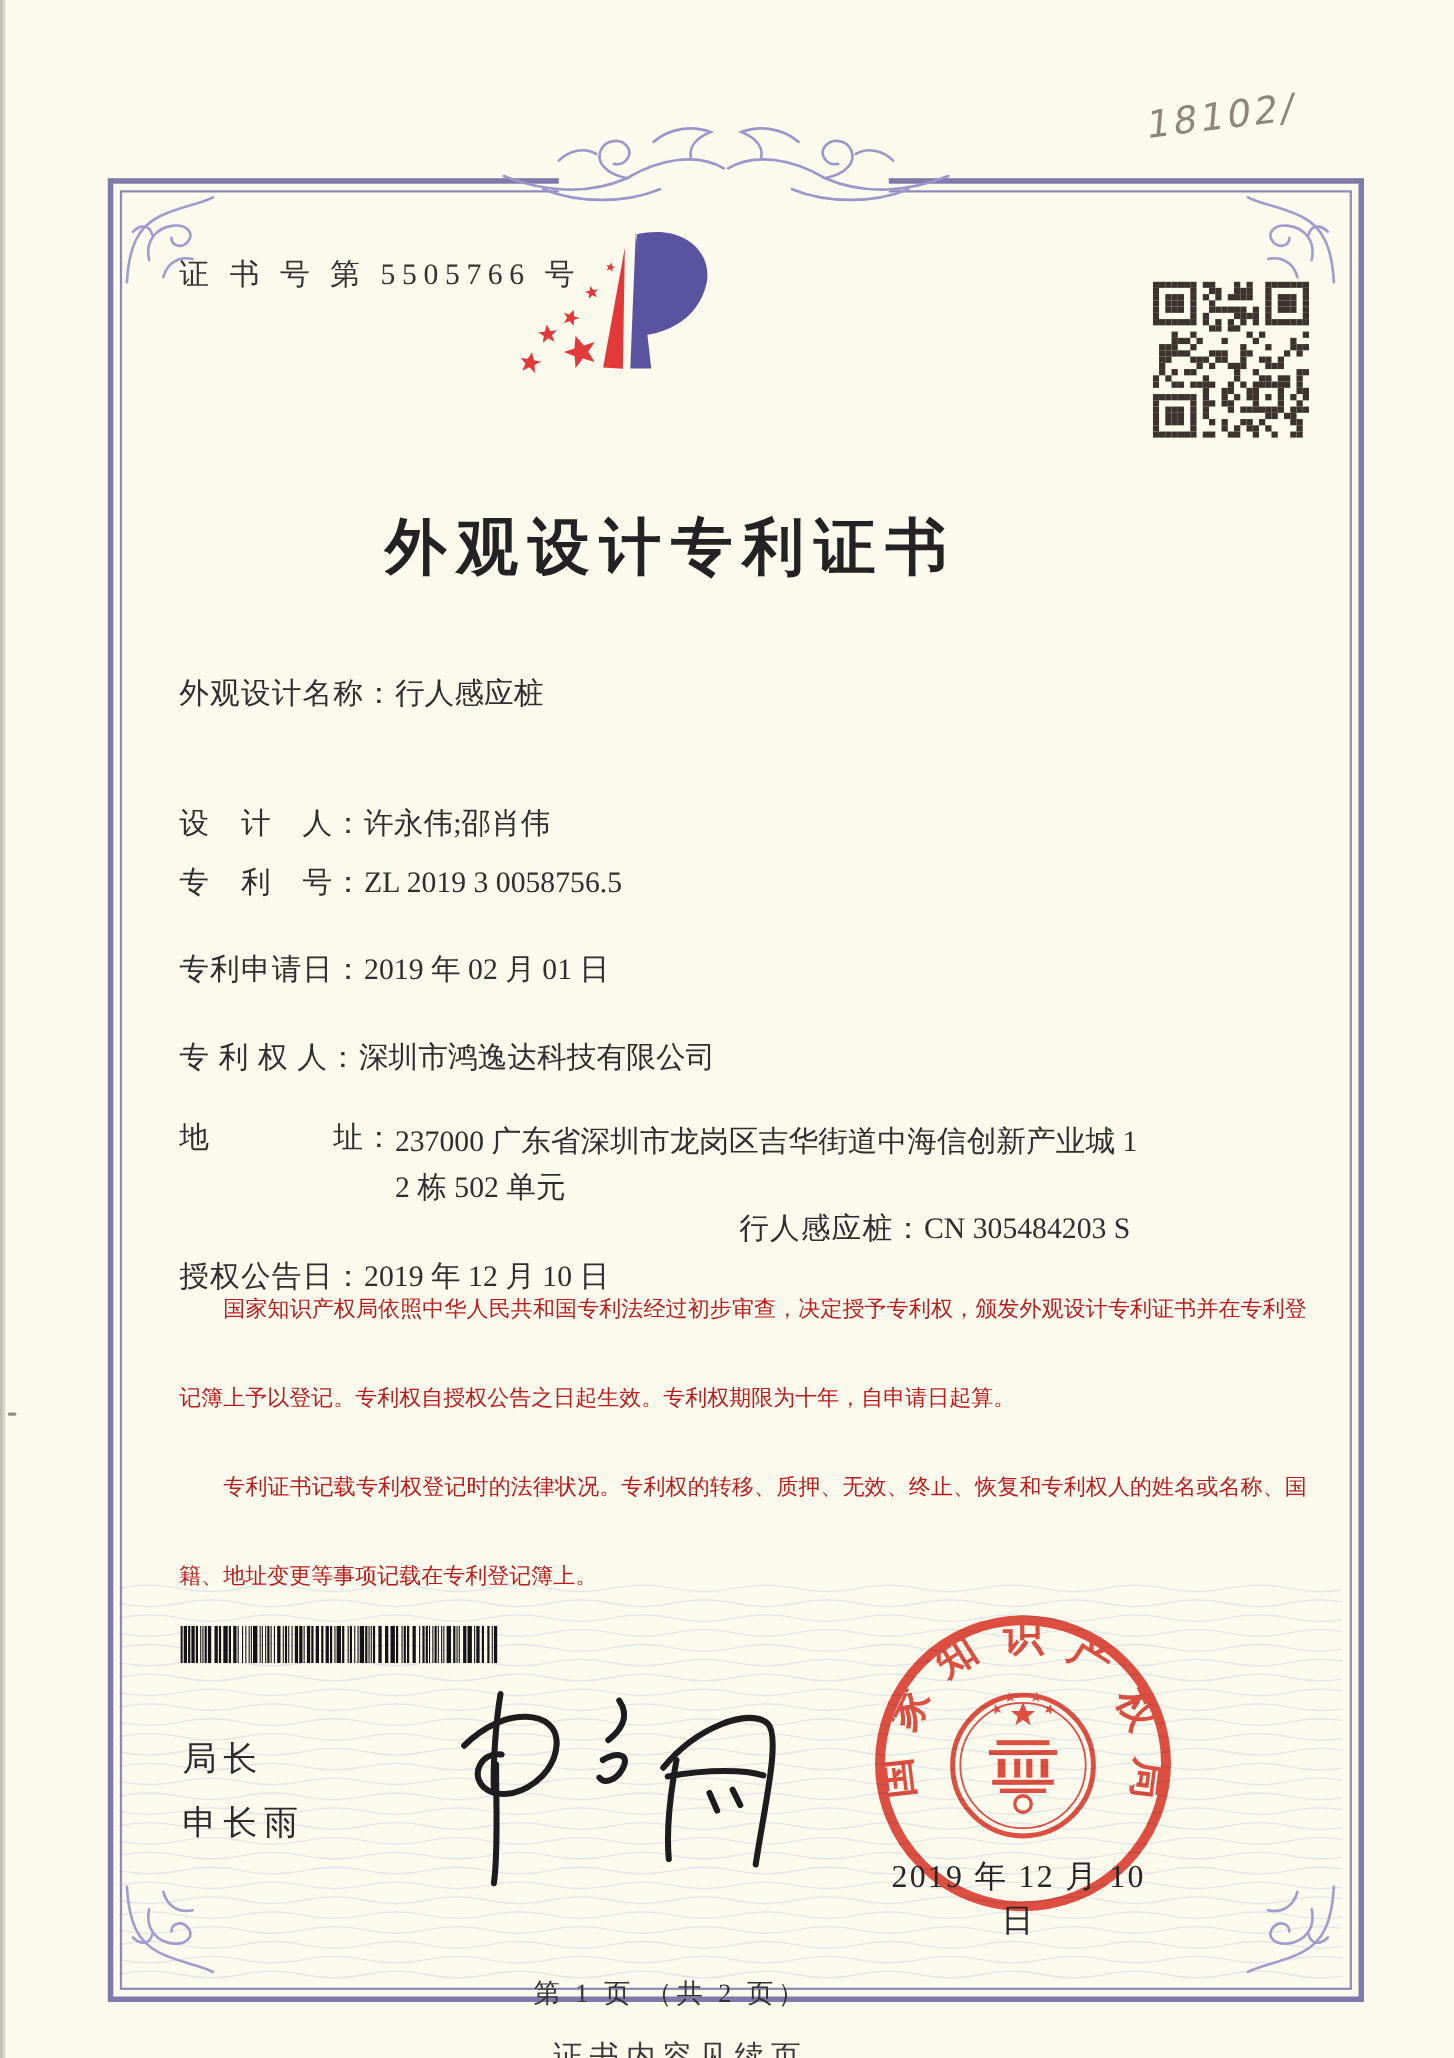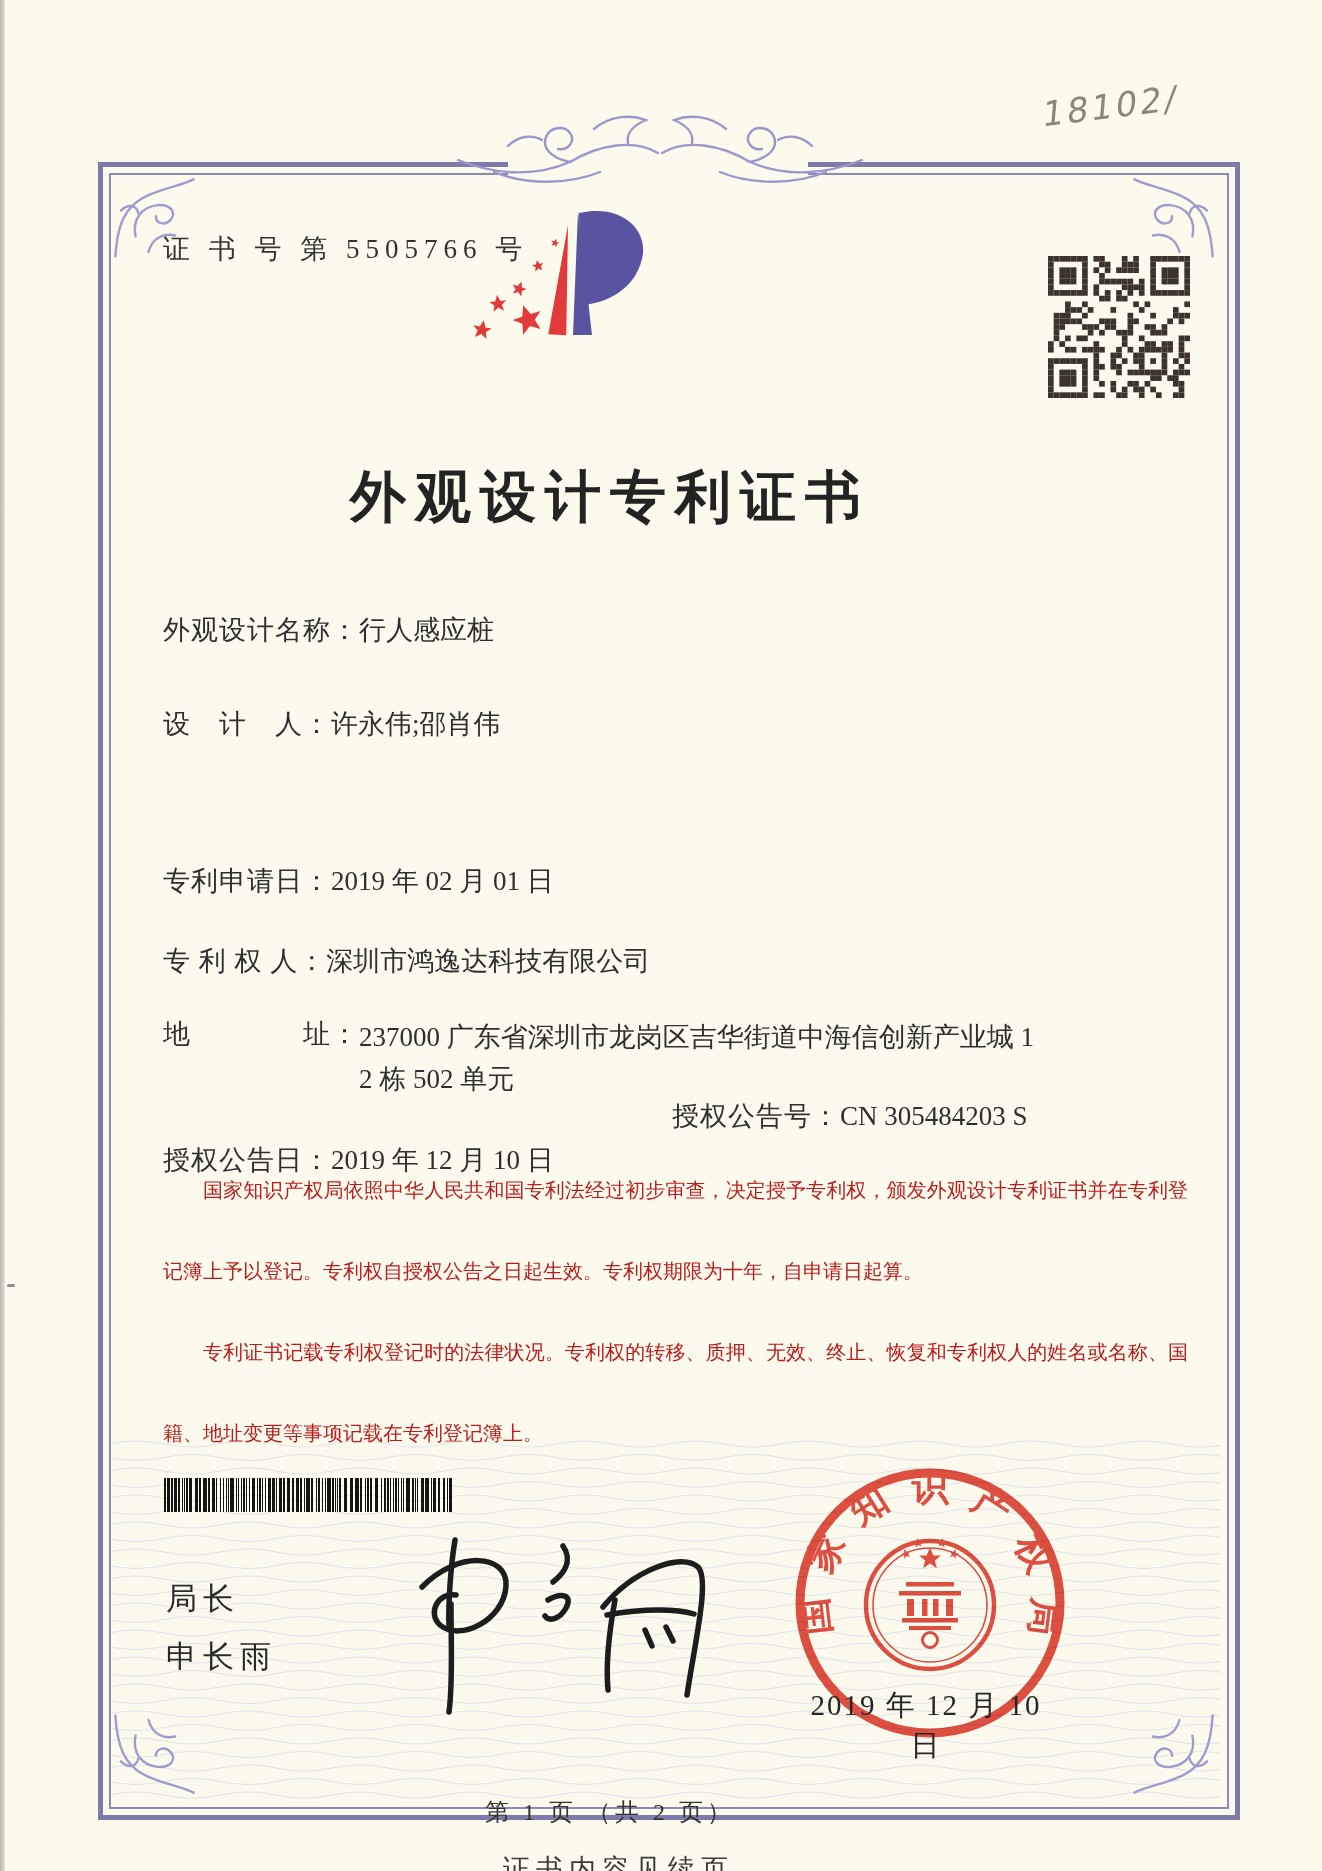--- a/index.html
+++ b/index.html
@@ -432,37 +432,40 @@
       <rect x="107.91999999999999" y="136.32" width="5.68" height="5.68" fill="#3b332c"></rect>
       <rect x="124.96" y="136.32" width="5.68" height="5.68" fill="#3b332c"></rect>
       <rect x="130.64" y="136.32" width="5.68" height="5.68" fill="#3b332c"></rect>
     </svg>
 
   <div class="abs title">外观设计专利证书</div>
 
   <div class="abs field" style="top:612px;">
     <span class="lab">外观设计名称：</span><span>行人感应桩</span>
   </div>
-  <div class="abs field" style="top:706px;text-align:center;">
+  <div class="abs field" style="top:730px;text-align:center;">
     <span class="lab">设　计　人：</span><span>许永伟;邵肖伟</span>
+  </div>
+  <div class="abs field" style="top:784px;">
+    <span class="lab">专　利　号：</span><span>ZL 2019 3 0058756.5</span>
   </div>
   <div class="abs field" style="top:863px;">
     <span class="lab">专利申请日：</span><span>2019 年 02 月 01 日</span>
   </div>
   <div class="abs field" style="top:943px;">
     <span class="lab">专 利 权 人：</span><span>深圳市鸿逸达科技有限公司</span>
   </div>
   <div class="abs field" style="top:1016px;">
     <span class="lab" style="vertical-align:top;">地　　　　址：</span><span class="addr-val"><span>237000 广东省深圳市龙岗区吉华街道中海信创新产业城 1</span><br><span>2 栋 502 单元</span></span>
   </div>
   <div class="abs field" style="top:1142px;">
     <span class="lab">授权公告日：</span><span>2019 年 12 月 10 日</span>
   </div>
   <div class="abs field" style="top:1098px;left:672px;">
-    <span class="lab">授权公告号：</span><span>CN 305484203 S</span>
+    <span class="lab">行人感应桩：</span><span>CN 305484203 S</span>
   </div>
 
   <div class="abs paras">
     <p>国家知识产权局依照中华人民共和国专利法经过初步审查，决定授予专利权，颁发外观设计专利证书并在专利登记簿上予以登记。专利权自授权公告之日起生效。专利权期限为十年，自申请日起算。</p>
     <p>专利证书记载专利权登记时的法律状况。专利权的转移、质押、无效、终止、恢复和专利权人的姓名或名称、国籍、地址变更等事项记载在专利登记簿上。</p>
   </div>
 
   <svg id="barcode" class="abs" style="left:164px;top:1478px;" width="292" height="34" viewBox="0 0 292 34">
       <rect x="0" y="0" width="2" height="34" fill="#141414"></rect>
       <rect x="3" y="0" width="3" height="34" fill="#141414"></rect>

